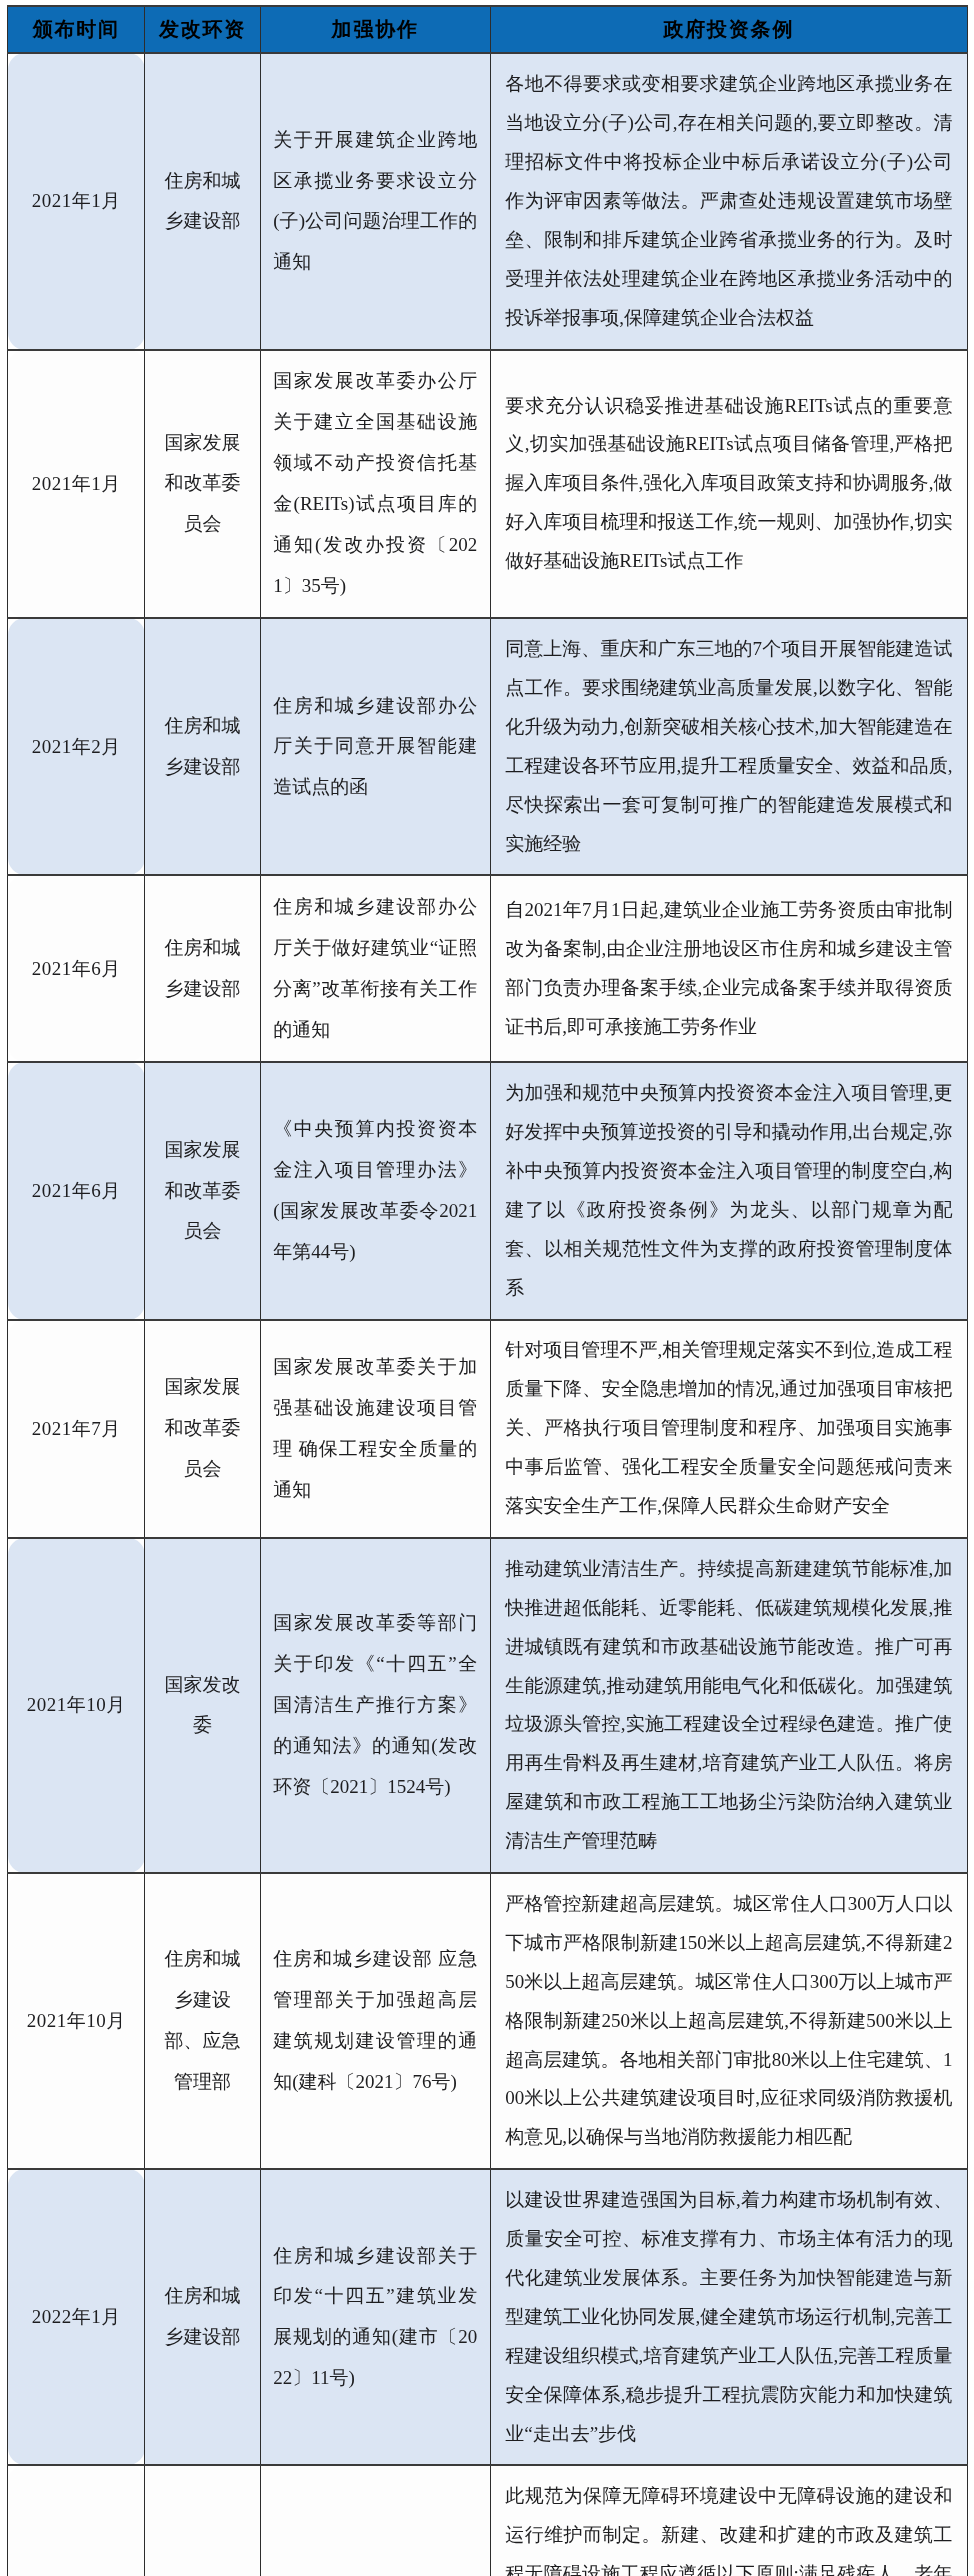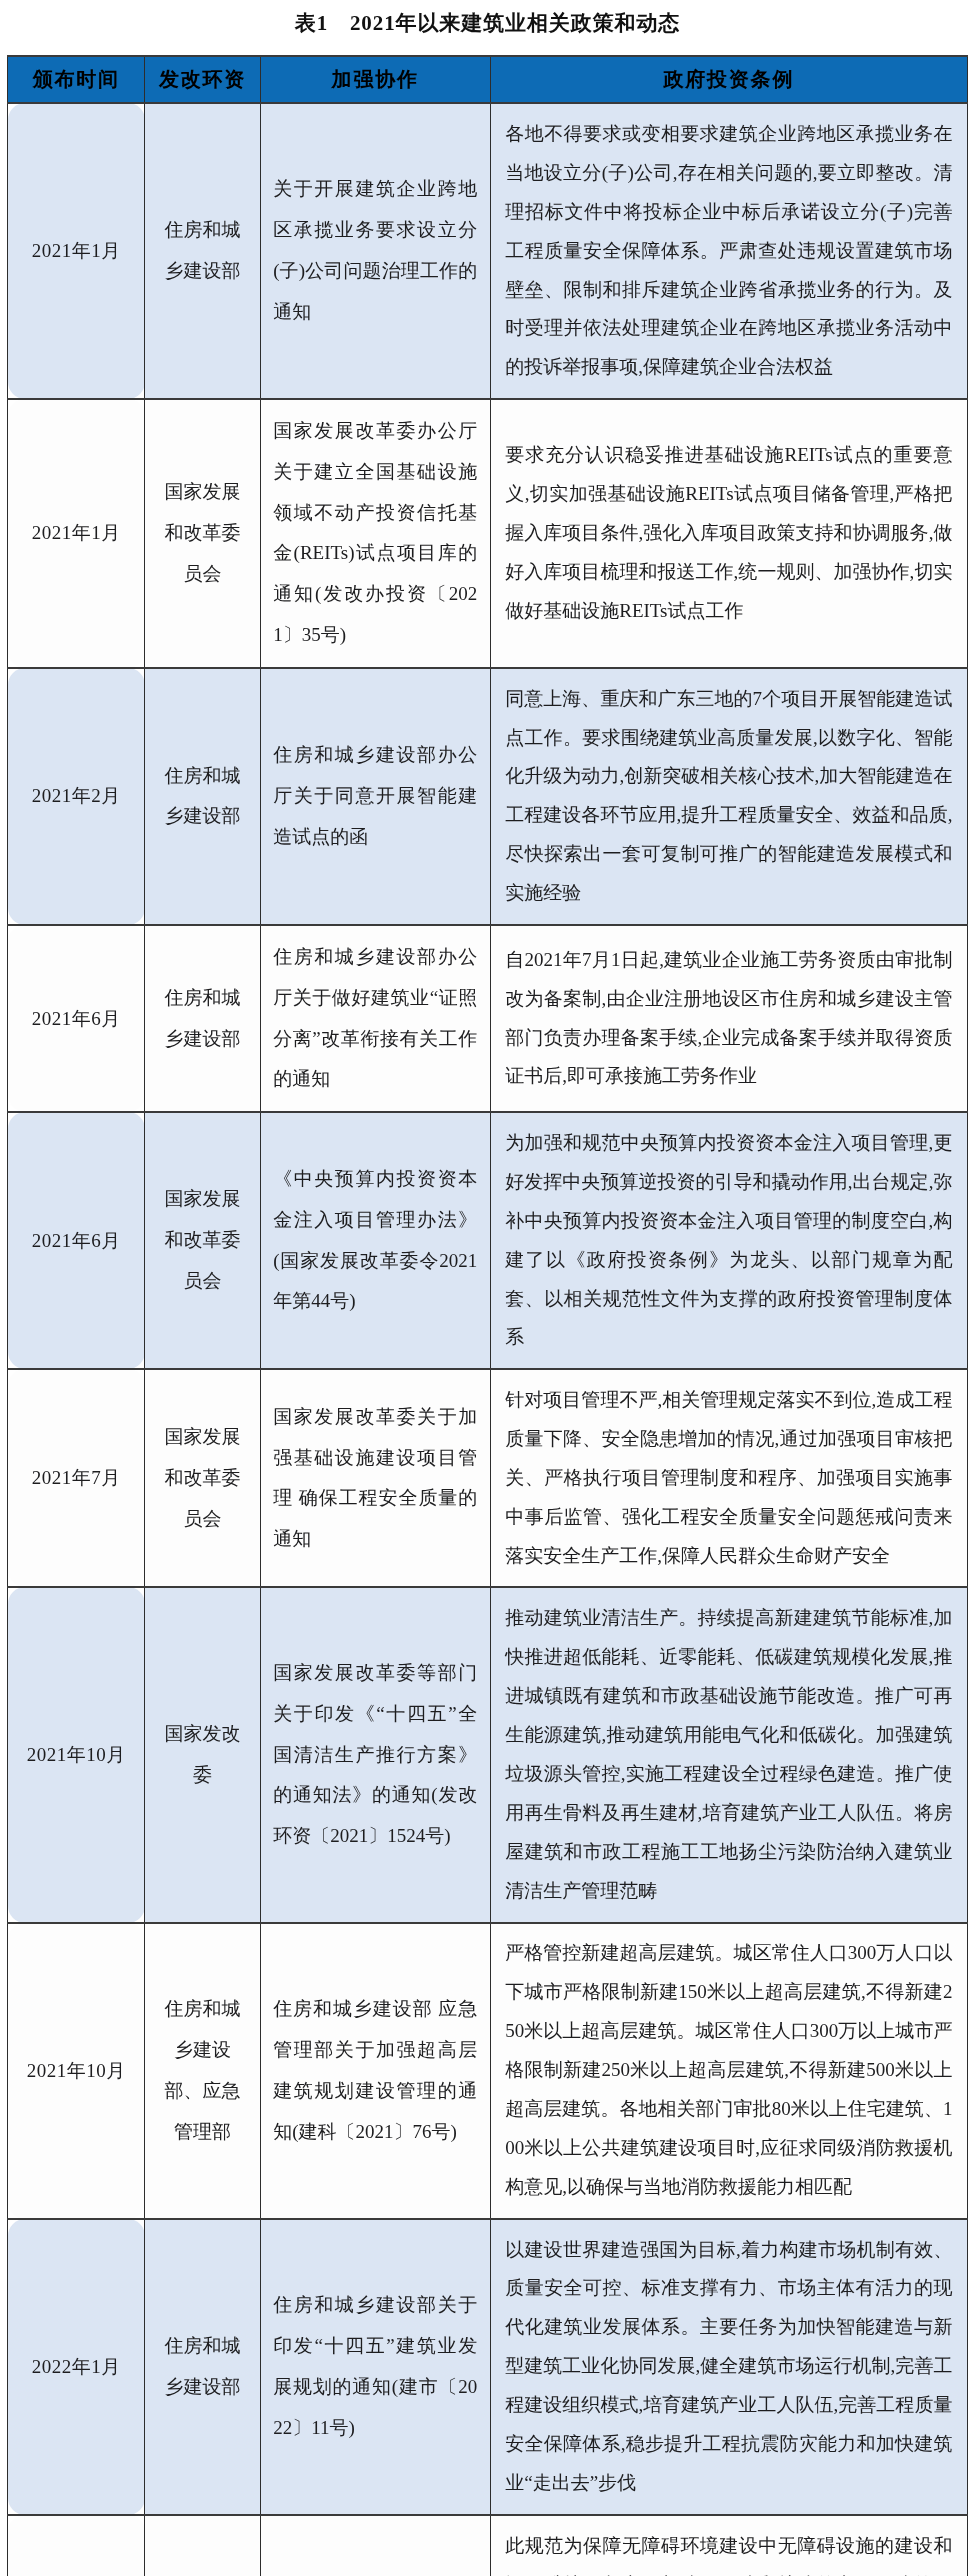--- a/index.html
+++ b/index.html
@@ -61,21 +61,20 @@
   td.c-content{
     text-align:justify;text-justify:inter-ideograph;
     line-height:2.05;padding:10.8px 14.4px;word-break:break-all;
   }
 </style>
 </head>
 <body>
 
 <div class="page">
 
-  <div class="doc-title">表1　2021年以来建筑业相关政策和动态</div>
 
   <table class="policy">
     <colgroup>
       <col class="c1">
         <col class="c2">
         <col class="c3">
         <col class="c4">
     </colgroup>
     <thead>
       <tr>
@@ -83,21 +82,21 @@
         <th>发改环资</th>
         <th>加强协作</th>
         <th>政府投资条例</th>
       </tr>
     </thead>
     <tbody id="policy-body">
         <tr class="shaded">
     <td class="c-time">2021年1月</td>
     <td class="c-dept">住房和城乡建设部</td>
     <td class="c-doc">关于开展建筑企业跨地区承揽业务要求设立分(子)公司问题治理工作的通知</td>
-    <td class="c-content">各地不得要求或变相要求建筑企业跨地区承揽业务在当地设立分(子)公司,存在相关问题的,要立即整改。清理招标文件中将投标企业中标后承诺设立分(子)完善工程质量安全保障体系。严肃查处违规设置建筑市场壁垒、限制和排斥建筑企业跨省承揽业务的行为。及时受理并依法处理建筑企业在跨地区承揽业务活动中的投诉举报事项,保障建筑企业合法权益</td>
+    <td class="c-content">各地不得要求或变相要求建筑企业跨地区承揽业务在当地设立分(子)公司,存在相关问题的,要立即整改。清理招标文件中将投标企业中标后承诺设立分(子)公司作为评审因素等做法。严肃查处违规设置建筑市场壁垒、限制和排斥建筑企业跨省承揽业务的行为。及时受理并依法处理建筑企业在跨地区承揽业务活动中的投诉举报事项,保障建筑企业合法权益</td>
   </tr>
         <tr class="plain">
     <td class="c-time">2021年1月</td>
     <td class="c-dept">国家发展和改革委员会</td>
     <td class="c-doc">国家发展改革委办公厅关于建立全国基础设施领域不动产投资信托基金(REITs)试点项目库的通知(发改办投资〔2021〕35号)</td>
     <td class="c-content">要求充分认识稳妥推进基础设施REITs试点的重要意义,切实加强基础设施REITs试点项目储备管理,严格把握入库项目条件,强化入库项目政策支持和协调服务,做好入库项目梳理和报送工作,统一规则、加强协作,切实做好基础设施REITs试点工作</td>
   </tr>
         <tr class="shaded">
     <td class="c-time">2021年2月</td>
     <td class="c-dept">住房和城乡建设部</td>

